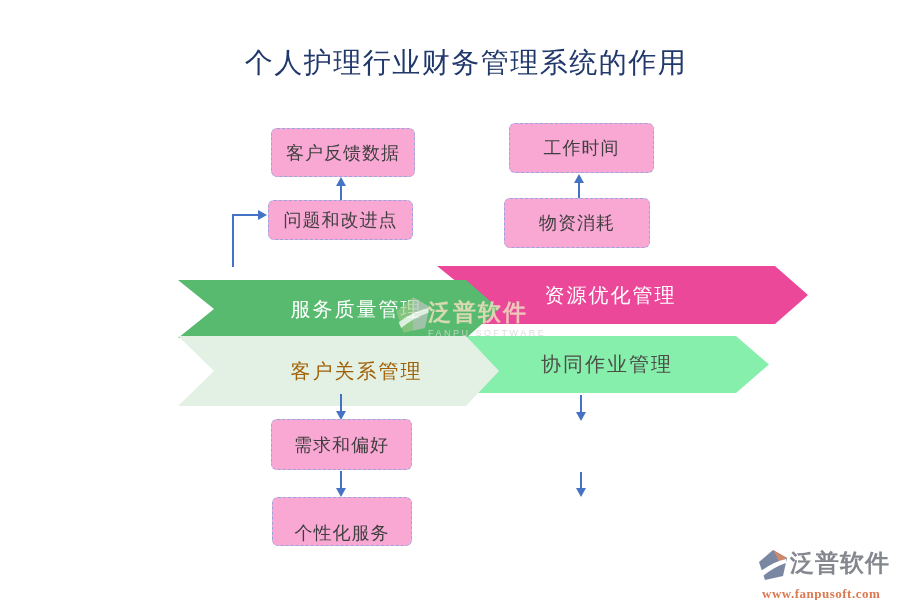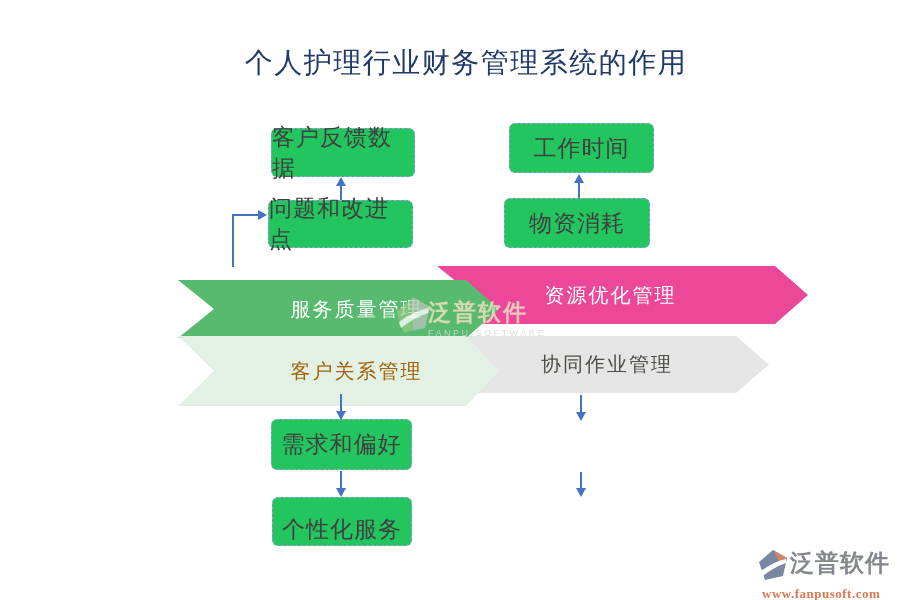--- a/index.html
+++ b/index.html
@@ -13,29 +13,29 @@
   }
   
   .chevron{
     position:absolute;height:58px;display:flex;align-items:center;justify-content:center;
     clip-path:polygon(0% 0%, calc(100% - 33px) 0%, 100% 50%, calc(100% - 33px) 100%, 0% 100%, 36px 50%);
     font-size:20px;letter-spacing:2px;
   }
   .chev-sq{left:178px;top:280px;width:285px;background:#57BA6E;color:#ffffff;z-index:3;padding-left:36px;}
   .chev-ro{left:437px;top:266px;width:275px;background:#ec4899;color:#ffffff;z-index:2;padding-left:36px;padding-right:60px;}
   .chev-cr{left:178px;top:336px;width:285px;height:70px;background:#E3F1E5;color:#a16207;z-index:3;padding-left:36px;}
-  .chev-co{left:437px;top:336px;width:268px;height:57px;background:#e5e5e5;color:#4E4E48;z-index:2;padding-left:36px;padding-right:28px;}
+  .chev-co{left:437px;top:336px;width:268px;height:57px;background:#86efac;color:#4E4E48;z-index:2;padding-left:36px;padding-right:28px;}
   
   .dbox{
-    position:absolute;background:#22c55e;border:1px dashed #98A4DD;border-radius:6px;
+    position:absolute;background:#f9a8d4;border:1px dashed #98A4DD;border-radius:6px;
     display:flex;align-items:center;justify-content:center;
-    font-size:23px;color:#3F3F3F;letter-spacing:1px;z-index:4;box-sizing:border-box;
+    font-size:18px;color:#3F3F3F;letter-spacing:1px;z-index:4;box-sizing:border-box;
   }
   .b-feedback{left:271px;top:128px;width:144px;height:49px;}
-  .b-issues{left:268px;top:200px;width:145px;height:48px;}
+  .b-issues{left:268px;top:200px;width:145px;height:40px;}
   .b-hours{left:509px;top:123px;width:145px;height:50px;}
   .b-material{left:504px;top:198px;width:146px;height:50px;}
   .b-needs{left:271px;top:419px;width:141px;height:51px;}
   .b-personal{left:272px;top:497px;width:140px;height:49px;align-items:flex-end;}
   .b-info{left:516px;top:420px;width:138px;height:51px;}
   .b-monitor{left:516px;top:496px;width:138px;height:50px;}
   
   .cline{position:absolute;background:#4472C4;z-index:3;}
   .ah{position:absolute;width:0;height:0;z-index:3;}
   .ah-up{border-left:5px solid transparent;border-right:5px solid transparent;border-bottom:9px solid #4472C4;}

